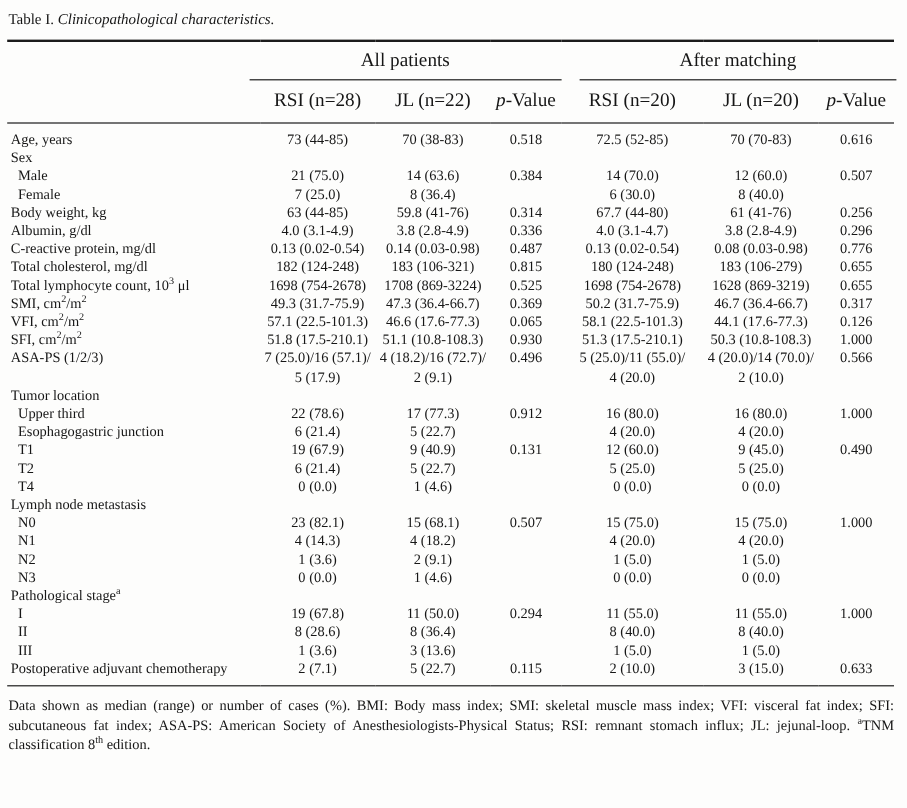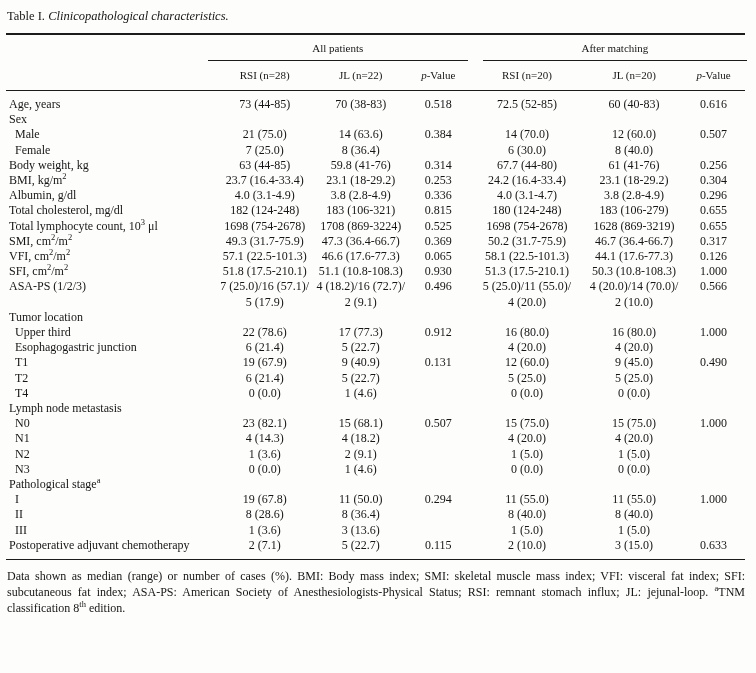--- a/index.html
+++ b/index.html
@@ -28,21 +28,21 @@
     font-size: 12px;
   }
   col.c-lbl { width: 28.5%; }
   col.c-rsi1 { width: 13%; }
   col.c-jl1  { width: 13%; }
   col.c-p1   { width: 8%; }
   col.c-rsi2 { width: 16%; }
   col.c-jl2  { width: 13%; }
   col.c-p2   { width: 8.5%; }
 
-  th { font-weight: normal; font-size: 11px; }
+  th { font-weight: normal; font-size: 16px; }
   .ghead { padding: 0; }
   .grule {
     text-align: center;
     padding: 7px 0 6px;
     border-bottom: 1.4px solid #1c1c1c;
   }
   .grule.g1 { margin-left: -9px; }
   .grule.g2 { margin-left: 15px; margin-right: -2px; }
 
   tr.colrow th {
@@ -109,21 +109,21 @@
           <th><i>p</i>-Value</th>
         </tr>
     </thead>
     <tbody id="tbody">
         <tr>
           <td class="lbl">Age, years</td>
           <td class="val">73 (44-85)</td>
           <td class="val">70 (38-83)</td>
           <td class="val">0.518</td>
           <td class="val">72.5 (52-85)</td>
-          <td class="val">60 (40-83)</td>
+          <td class="val">70 (70-83)</td>
           <td class="val">0.616</td>
         </tr>
         <tr>
           <td class="lbl">Sex</td>
           <td class="val"></td>
           <td class="val"></td>
           <td class="val"></td>
           <td class="val"></td>
           <td class="val"></td>
           <td class="val"></td>
@@ -149,36 +149,36 @@
         <tr>
           <td class="lbl">Body weight, kg</td>
           <td class="val">63 (44-85)</td>
           <td class="val">59.8 (41-76)</td>
           <td class="val">0.314</td>
           <td class="val">67.7 (44-80)</td>
           <td class="val">61 (41-76)</td>
           <td class="val">0.256</td>
         </tr>
         <tr>
-          <td class="lbl">BMI, kg/m<sup>2</sup></td>
-          <td class="val">23.7 (16.4-33.4)</td>
-          <td class="val">23.1 (18-29.2)</td>
-          <td class="val">0.253</td>
-          <td class="val">24.2 (16.4-33.4)</td>
-          <td class="val">23.1 (18-29.2)</td>
-          <td class="val">0.304</td>
-        </tr>
-        <tr>
           <td class="lbl">Albumin, g/dl</td>
           <td class="val">4.0 (3.1-4.9)</td>
           <td class="val">3.8 (2.8-4.9)</td>
           <td class="val">0.336</td>
           <td class="val">4.0 (3.1-4.7)</td>
           <td class="val">3.8 (2.8-4.9)</td>
           <td class="val">0.296</td>
+        </tr>
+        <tr>
+          <td class="lbl">C-reactive protein, mg/dl</td>
+          <td class="val">0.13 (0.02-0.54)</td>
+          <td class="val">0.14 (0.03-0.98)</td>
+          <td class="val">0.487</td>
+          <td class="val">0.13 (0.02-0.54)</td>
+          <td class="val">0.08 (0.03-0.98)</td>
+          <td class="val">0.776</td>
         </tr>
         <tr>
           <td class="lbl">Total cholesterol, mg/dl</td>
           <td class="val">182 (124-248)</td>
           <td class="val">183 (106-321)</td>
           <td class="val">0.815</td>
           <td class="val">180 (124-248)</td>
           <td class="val">183 (106-279)</td>
           <td class="val">0.655</td>
         </tr>

